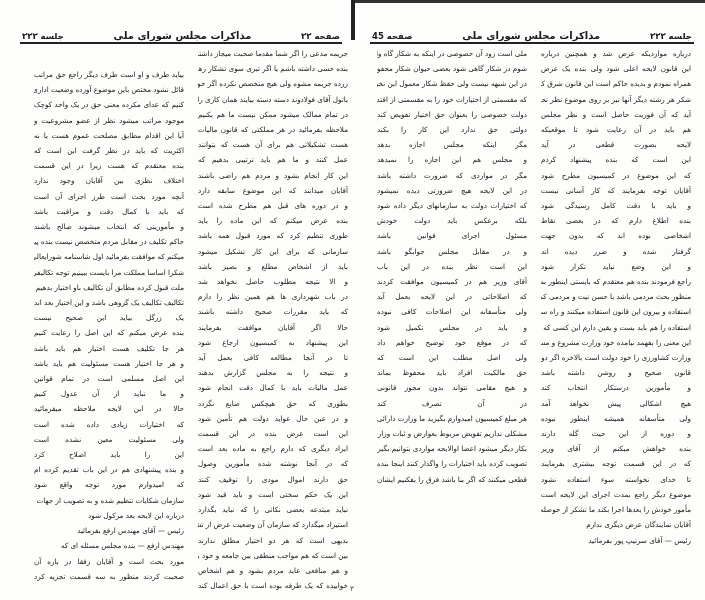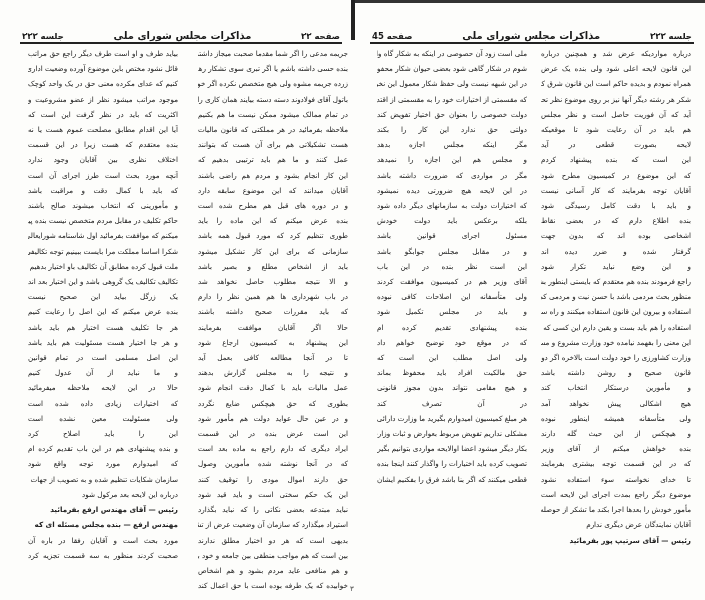--- a/index.html
+++ b/index.html
@@ -32,23 +32,23 @@
   }
   .page.left .rule { left: 20px; width: 322px; }
   .page.right .rule { left: 14px; width: 324px; }
   .col {
     position: absolute; top: 46px; width: 150px; font-size: 7.2px;
     line-height: 15.2px; text-align: justify; text-align-last: justify;
     color: #222; overflow: hidden;
   }
   .col .line { display: block; white-space: nowrap; overflow: hidden; text-align: justify; text-align-last: justify; }
   .col .line.short { text-align-last: right; }
-  .col .speaker { font-weight: bold; }
+  .col .speaker { font-weight: normal; }
   .page.left .col.c1 { right: 4px; height: 548px; }   
-  .page.left .col.c2 { right: 174px; height: 515px; }
+  .page.left .col.c2 { right: 168px; height: 515px; margin-top: 21px; }
   .page.right .col.c1 { right: 14px; height: 505px; }
   .page.right .col.c2 { right: 178px; height: 505px; }
   .footer-mark {
     position: absolute; left: 350px; top: 585px; font-size: 7px; color: #444;
   }
 </style>
 </head>
 <body>
 
 <div class="topline"></div>
@@ -59,22 +59,22 @@
     <span>صفحه ۳۳</span>
     <span class="title">مذاکرات مجلس شورای ملی</span>
     <span>جلسه ۳۳۳</span>
   </div>
   <div class="rule"></div>
   <div class="col c2" id="lp-c2">
       <span class="line">بیاید طرف و او است طرف دیگر راجع حق مراتب</span>
       <span class="line">قائل نشود مختص باین موضوع آورده وضعیت اداری کاری</span>
       <span class="line">کنیم که عدای مکرده معنی حق در یک واحد کوچک</span>
       <span class="line">موجود مراتب میشود نظر از عضو مشروعیت و</span>
+      <span class="line">آیا این اقدام مطابق مصلحت عموم هست یا نه</span>
       <span class="line">اکثریت که باید در نظر گرفت این است که</span>
-      <span class="line">آیا این اقدام مطابق مصلحت عموم هست یا نه</span>
       <span class="line">بنده معتقدم که هست زیرا در این قسمت</span>
       <span class="line">اختلاف نظری بین آقایان وجود ندارد</span>
       <span class="line">آنچه مورد بحث است طرز اجرای آن است</span>
       <span class="line">که باید با کمال دقت و مراقبت باشد</span>
       <span class="line">و مأمورینی که انتخاب میشوند صالح باشند</span>
       <span class="line">حاکم تکلیف در مقابل مردم متخصص نیست بنده پیشنهاد</span>
       <span class="line">میکنم که موافقت بفرمائید اول شاسنامه شورایعالی</span>
       <span class="line">شکرا اساسا مملکت مرا بایست ببینیم توجه تکالیفی را در مقابل</span>
       <span class="line">ملت قبول کرده مطابق آن تکالیف باو اختیار بدهیم لاکن</span>
       <span class="line">تکالیف تکالیف یک گروهی باشد و این اختیار بعد اندازه</span>
@@ -115,21 +115,21 @@
       <span class="line">باید از اشخاص مطلع و بصیر باشد</span>
       <span class="line">و الا نتیجه مطلوب حاصل نخواهد شد</span>
       <span class="line">در باب شهرداری ها هم همین نظر را دارم</span>
       <span class="line">که باید مقررات صحیح داشته باشند</span>
       <span class="line">حالا اگر آقایان موافقت بفرمایند</span>
       <span class="line">این پیشنهاد به کمیسیون ارجاع شود</span>
       <span class="line">تا در آنجا مطالعه کافی بعمل آید</span>
       <span class="line">و نتیجه را به مجلس گزارش بدهند</span>
       <span class="line">عمل مالیات باید با کمال دقت انجام شود</span>
       <span class="line">بطوری که حق هیچکس ضایع نگردد</span>
-      <span class="line">و در عین حال عواید دولت هم مأمور شود</span>
+      <span class="line">و در عین حال عواید دولت هم تأمین شود</span>
       <span class="line">این است عرض بنده در این قسمت</span>
       <span class="line">ایراد دیگری که دارم راجع به ماده بعد است</span>
       <span class="line">که در آنجا نوشته شده مأمورین وصول</span>
       <span class="line">حق دارند اموال مودی را توقیف کنند</span>
       <span class="line">این یک حکم سختی است و باید قید شود</span>
       <span class="line">نباید مبتدعه بعضی نکاتی را که نباید بگذارد</span>
       <span class="line">استیراد میگذارد که سازمان آن وضعیت عرض از تشکیل</span>
       <span class="line">بدیهی است که هر دو اختیار مطلق ندارند</span>
       <span class="line">بین است که هم مواجب منطقی بین جامعه و خود بیاید</span>
       <span class="line">و هم منافعی عاید مردم بشود و هم اشخاص</span>
@@ -154,23 +154,23 @@
       <span class="line">مگر اینکه مجلس اجازه بدهد</span>
       <span class="line">و مجلس هم این اجازه را نمیدهد</span>
       <span class="line">مگر در مواردی که ضرورت داشته باشد</span>
       <span class="line">در این لایحه هیچ ضرورتی دیده نمیشود</span>
       <span class="line">که اختیارات دولت به سازمانهای دیگر داده شود</span>
       <span class="line">بلکه برعکس باید دولت خودش</span>
       <span class="line">مسئول اجرای قوانین باشد</span>
       <span class="line">و در مقابل مجلس جوابگو باشد</span>
       <span class="line">این است نظر بنده در این باب</span>
       <span class="line">آقای وزیر هم در کمیسیون موافقت کردند</span>
+      <span class="line">که اصلاحاتی در این لایحه بعمل آید</span>
       <span class="line">ولی متأسفانه این اصلاحات کافی نبوده</span>
       <span class="line">و باید در مجلس تکمیل شود</span>
-      <span class="line">بنده پیشنهادی تقدیم کرده ام</span>
       <span class="line">که در موقع خود توضیح خواهم داد</span>
       <span class="line">ولی اصل مطلب این است که</span>
       <span class="line">حق مالکیت افراد باید محفوظ بماند</span>
       <span class="line">و هیچ مقامی نتواند بدون مجوز قانونی</span>
       <span class="line">در آن تصرف کند</span>
       <span class="line">هر مبلغ کمیسیون امیدوارم بگیرید ما وزارت دارائی</span>
       <span class="line">مشکلی نداریم تفویض مربوط بعوارض و ثبات وزارت</span>
       <span class="line">بکار دیگر میشود اعضا اوالایحه مواردی بتوانیم بگیرید</span>
       <span class="line">تصویب کرده باید اختیارات را واگذار کنند اینجا بنده</span>
       <span class="line">قطعی میکنند که اگر بنا باشد فرق را بفکنیم ایشان</span>
@@ -194,21 +194,21 @@
       <span class="line">راجع فرمودند بنده هم معتقدم که بایستی اینطور بشود</span>
       <span class="line">منظور بحث مردمی باشد با حسن نیت و مردمی کمیرای</span>
       <span class="line">استفاده و بیرون این قانون استفاده میکنند و راه سوء</span>
       <span class="line">استفاده را هم باید بست و یقین دارم این کسی که خلاف</span>
       <span class="line">این معنی را بفهمد نیامده خود وزارت مشروع و مسئول</span>
       <span class="line">وزارت کشاورزی را خود دولت است بالاخره اگر دولت</span>
       <span class="line">قانون صحیح و روشن داشته باشد</span>
       <span class="line">و مأمورین درستکار انتخاب کند</span>
       <span class="line">هیچ اشکالی پیش نخواهد آمد</span>
       <span class="line">ولی متأسفانه همیشه اینطور نبوده</span>
-      <span class="line">و هیچکس از این حیث گله دارند</span>
+      <span class="line">و دوره از این حیث گله دارند</span>
       <span class="line">بنده خواهش میکنم از آقای وزیر</span>
       <span class="line">که در این قسمت توجه بیشتری بفرمایند</span>
       <span class="line">تا خدای نخواسته سوء استفاده نشود</span>
       <span class="line">موضوع دیگر راجع بمدت اجرای این لایحه است</span>
       <span class="line">مأمور خودش را بعدها اجرا بکند ما تشکر از حوصله</span>
       <span class="line short">آقایان نمایندگان عرض دیگری ندارم</span>
       <span class="line speaker short">رئیس — آقای سرتیپ پور بفرمائید</span>
       <span class="line speaker short">سرتیپ پور — تشکر و تشکر که یعنی اینجانب در آمده</span>
     </div>
 </div>

